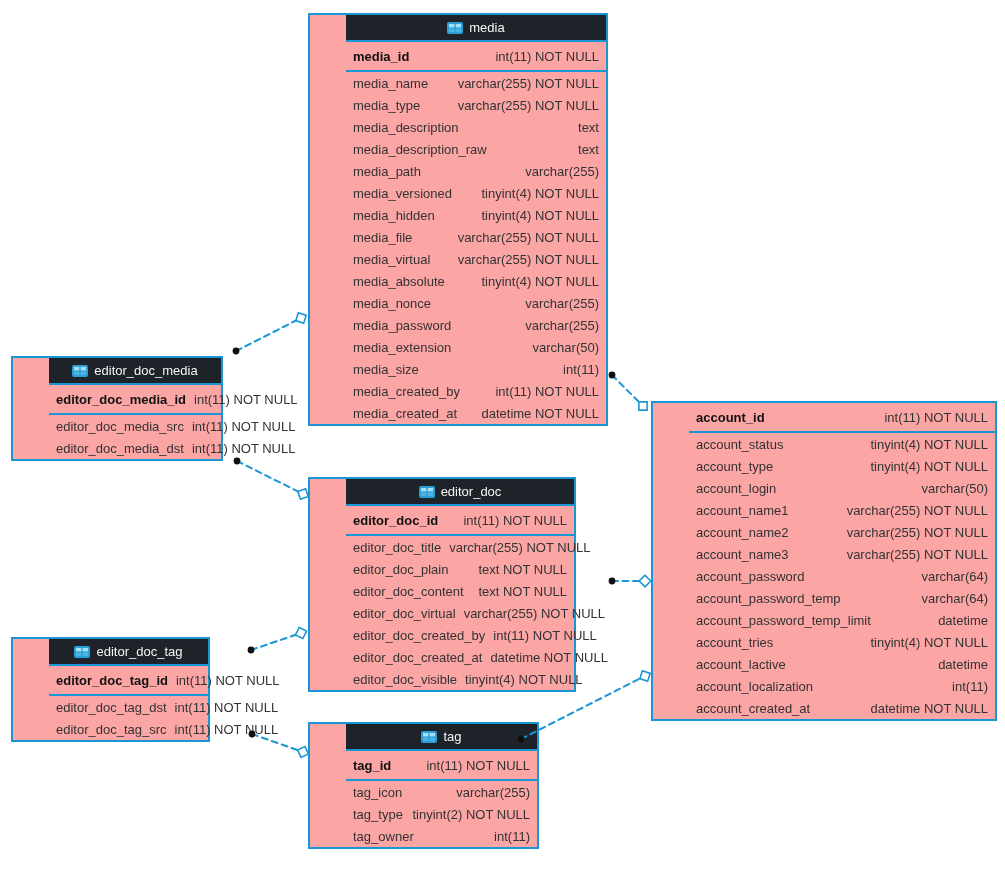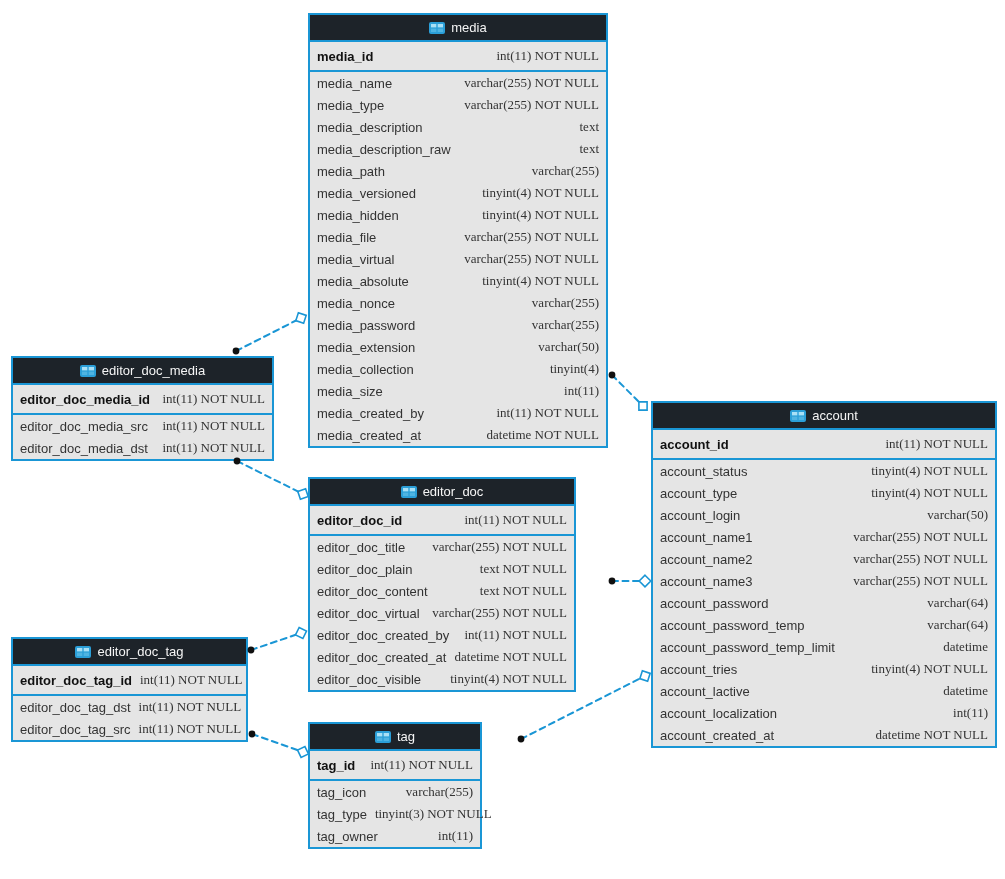--- a/index.html
+++ b/index.html
@@ -8,38 +8,38 @@
     --row-text:#333333;
     --pk-text:#111111;
     --header-text:#f5f5f5;
   }
   html,body{margin:0;padding:0;background:#ffffff;}
   #canvas{
     position:relative;width:1005px;height:879px;background:#ffffff;
     font-family:"Liberation Sans","DejaVu Sans",sans-serif;overflow:hidden;
   }
   .dbtable{
-    position:absolute;background:#e5e5e5;border:2px solid var(--accent);
-    box-sizing:border-box;z-index:1;
+    position:absolute;background:#fca5a5;border:2px solid var(--accent);
+    box-sizing:border-box;z-index:1;padding-left:36px;
   }
   .thead{
     height:25px;background:var(--header-bg);border-bottom:2px solid var(--accent);
     display:flex;align-items:center;justify-content:center;gap:6px;
     color:var(--header-text);font-size:13px;white-space:nowrap;
   }
   .ticon{display:inline-flex;line-height:0;}
   .t-pk{border-bottom:2px solid var(--accent);}
   .row{
     height:22px;display:flex;align-items:center;padding:0 7px;
     font-size:13px;color:var(--row-text);
   }
   .row.pk{height:28px;}
   .row.pk .cname{font-weight:bold;color:var(--pk-text);}
   .cname{white-space:nowrap;}
-  .ctype{margin-left:auto;white-space:nowrap;padding-left:8px;font-family:Liberation Serif, serif;}
+  .ctype{margin-left:auto;white-space:nowrap;padding-left:8px;}
   #connectors{
     position:absolute;left:0;top:0;z-index:2;pointer-events:none;
   }
 </style>
 </head>
 <body>
 
 <div id="canvas">
 
   <div class="dbtable" style="left:308px;top:13px;width:300px">
@@ -108,39 +108,35 @@
         </div>
         <div class="row">
           <span class="cname">media_password</span>
           <span class="ctype">varchar(255)</span>
         </div>
         <div class="row">
           <span class="cname">media_extension</span>
           <span class="ctype">varchar(50)</span>
         </div>
         <div class="row">
-          <span class="cname">media_collection</span>
-          <span class="ctype">tinyint(4)</span>
-        </div>
-        <div class="row">
           <span class="cname">media_size</span>
           <span class="ctype">int(11)</span>
         </div>
         <div class="row">
           <span class="cname">media_created_by</span>
           <span class="ctype">int(11) NOT NULL</span>
         </div>
         <div class="row">
           <span class="cname">media_created_at</span>
           <span class="ctype">datetime NOT NULL</span>
         </div>
       </div>
   </div>
 
-  <div class="dbtable" style="left:11px;top:356px;width:263px">
+  <div class="dbtable" style="left:11px;top:356px;width:212px">
     <div class="thead">
       <span class="ticon">
         <svg width="16" height="12" viewBox="0 0 16 12">
           <rect x="0" y="0" width="16" height="12" rx="2" fill="#2b9fd8"></rect>
           <rect x="2" y="2" width="5.3" height="3.4" fill="#a9e0f6"></rect>
           <rect x="8.7" y="2" width="5.3" height="3.4" fill="#a9e0f6"></rect>
           <rect x="2" y="6.6" width="5.3" height="3.4" fill="#4fb4e2"></rect>
           <rect x="8.7" y="6.6" width="5.3" height="3.4" fill="#4fb4e2"></rect>
         </svg>
       </span>
@@ -208,21 +204,21 @@
           <span class="cname">editor_doc_created_at</span>
           <span class="ctype">datetime NOT NULL</span>
         </div>
         <div class="row">
           <span class="cname">editor_doc_visible</span>
           <span class="ctype">tinyint(4) NOT NULL</span>
         </div>
       </div>
   </div>
 
-  <div class="dbtable" style="left:11px;top:637px;width:237px">
+  <div class="dbtable" style="left:11px;top:637px;width:199px">
     <div class="thead">
       <span class="ticon">
         <svg width="16" height="12" viewBox="0 0 16 12">
           <rect x="0" y="0" width="16" height="12" rx="2" fill="#2b9fd8"></rect>
           <rect x="2" y="2" width="5.3" height="3.4" fill="#a9e0f6"></rect>
           <rect x="8.7" y="2" width="5.3" height="3.4" fill="#a9e0f6"></rect>
           <rect x="2" y="6.6" width="5.3" height="3.4" fill="#4fb4e2"></rect>
           <rect x="8.7" y="6.6" width="5.3" height="3.4" fill="#4fb4e2"></rect>
         </svg>
       </span>
@@ -239,21 +235,21 @@
           <span class="cname">editor_doc_tag_dst</span>
           <span class="ctype">int(11) NOT NULL</span>
         </div>
         <div class="row">
           <span class="cname">editor_doc_tag_src</span>
           <span class="ctype">int(11) NOT NULL</span>
         </div>
       </div>
   </div>
 
-  <div class="dbtable" style="left:308px;top:722px;width:174px">
+  <div class="dbtable" style="left:308px;top:722px;width:231px">
     <div class="thead">
       <span class="ticon">
         <svg width="16" height="12" viewBox="0 0 16 12">
           <rect x="0" y="0" width="16" height="12" rx="2" fill="#2b9fd8"></rect>
           <rect x="2" y="2" width="5.3" height="3.4" fill="#a9e0f6"></rect>
           <rect x="8.7" y="2" width="5.3" height="3.4" fill="#a9e0f6"></rect>
           <rect x="2" y="6.6" width="5.3" height="3.4" fill="#4fb4e2"></rect>
           <rect x="8.7" y="6.6" width="5.3" height="3.4" fill="#4fb4e2"></rect>
         </svg>
       </span>
@@ -265,42 +261,30 @@
           <span class="ctype">int(11) NOT NULL</span>
         </div>
       </div>
     <div class="t-body">
         <div class="row">
           <span class="cname">tag_icon</span>
           <span class="ctype">varchar(255)</span>
         </div>
         <div class="row">
           <span class="cname">tag_type</span>
-          <span class="ctype">tinyint(3) NOT NULL</span>
+          <span class="ctype">tinyint(2) NOT NULL</span>
         </div>
         <div class="row">
           <span class="cname">tag_owner</span>
           <span class="ctype">int(11)</span>
         </div>
       </div>
   </div>
 
   <div class="dbtable" style="left:651px;top:401px;width:346px">
-    <div class="thead">
-      <span class="ticon">
-        <svg width="16" height="12" viewBox="0 0 16 12">
-          <rect x="0" y="0" width="16" height="12" rx="2" fill="#2b9fd8"></rect>
-          <rect x="2" y="2" width="5.3" height="3.4" fill="#a9e0f6"></rect>
-          <rect x="8.7" y="2" width="5.3" height="3.4" fill="#a9e0f6"></rect>
-          <rect x="2" y="6.6" width="5.3" height="3.4" fill="#4fb4e2"></rect>
-          <rect x="8.7" y="6.6" width="5.3" height="3.4" fill="#4fb4e2"></rect>
-        </svg>
-      </span>
-      <span class="ttitle">account</span>
-    </div>
     <div class="t-pk">
         <div class="row pk">
           <span class="cname">account_id</span>
           <span class="ctype">int(11) NOT NULL</span>
         </div>
       </div>
     <div class="t-body">
         <div class="row">
           <span class="cname">account_status</span>
           <span class="ctype">tinyint(4) NOT NULL</span>

